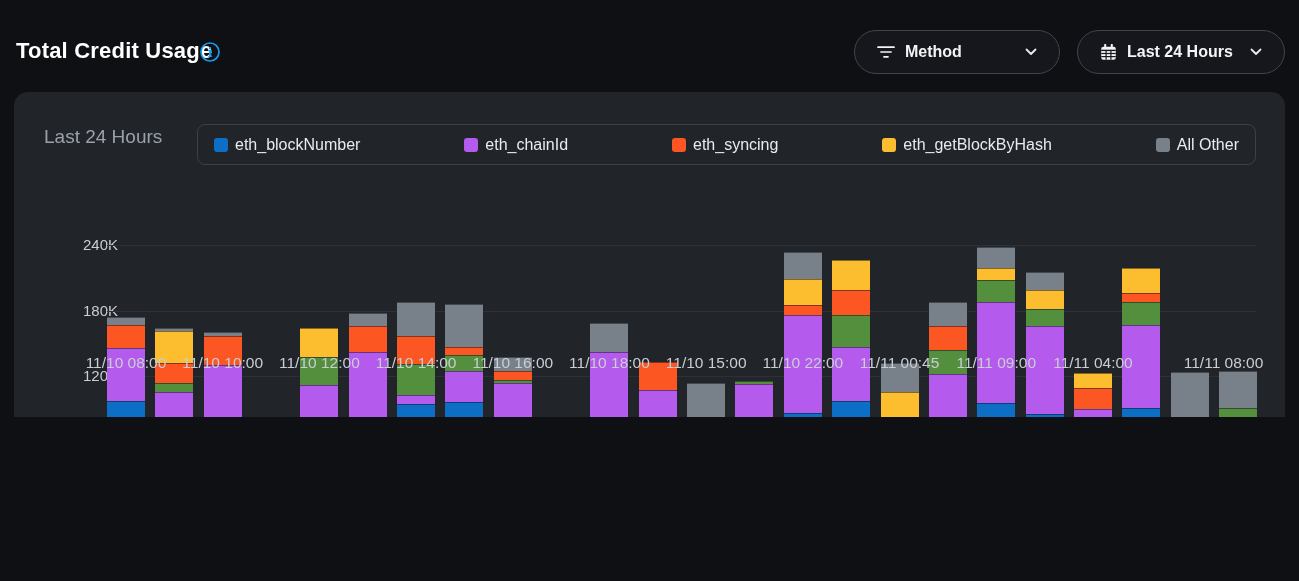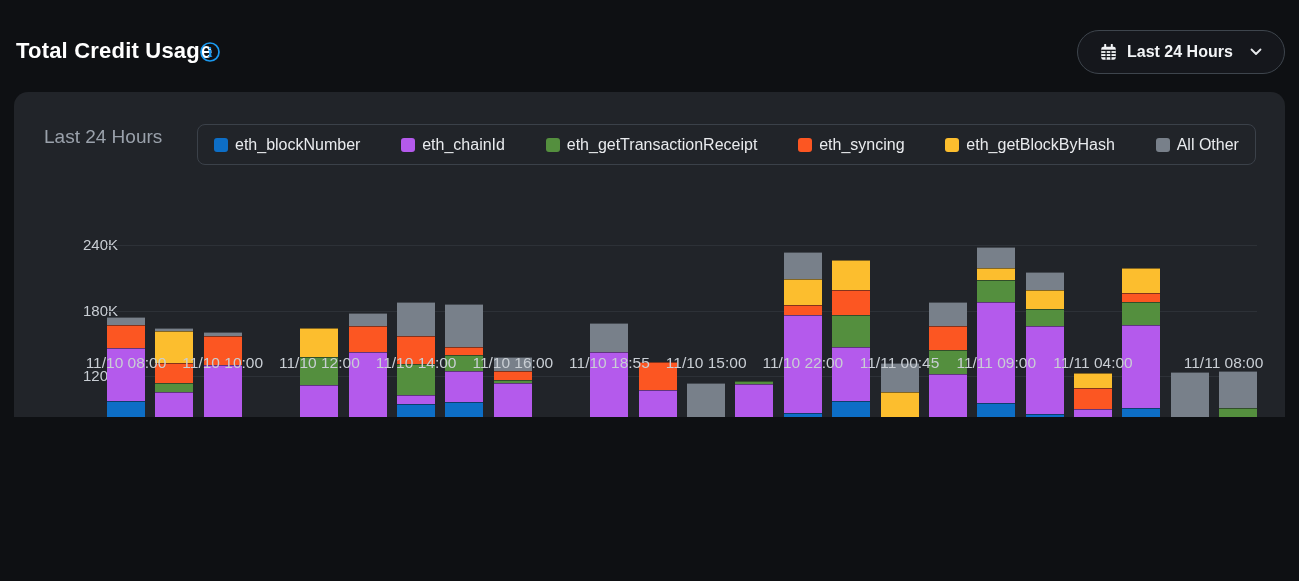--- a/index.html
+++ b/index.html
@@ -68,20 +68,35 @@
 
   <h1 class="page-title">Total Credit Usage</h1>
 
   <span class="info-icon">
     <svg width="22" height="22" viewBox="0 0 22 22">
       <circle cx="11" cy="11" r="9" fill="none" stroke="#1b9af0" stroke-width="1.7"></circle>
       <text x="11" y="15.5" text-anchor="middle" fill="#1b9af0" font-size="12.5" font-weight="600" font-family="DejaVu Serif, serif">i</text>
     </svg>
   </span>
 
+  <button class="pill-btn btn-method">
+    <span>
+      <svg width="18" height="14" viewBox="0 0 18 14">
+        <line x1="1" y1="2.2" x2="17" y2="2.2" stroke="#f2f4f6" stroke-width="1.7" stroke-linecap="round"></line>
+        <line x1="4" y1="7" x2="14" y2="7" stroke="#f2f4f6" stroke-width="1.7" stroke-linecap="round"></line>
+        <line x1="7" y1="11.8" x2="11" y2="11.8" stroke="#f2f4f6" stroke-width="1.7" stroke-linecap="round"></line>
+      </svg>
+    </span>
+    <span class="label">Method</span>
+    <span>
+      <svg width="12" height="8" viewBox="0 0 12 8">
+          <polyline points="1.5,1.5 6,6 10.5,1.5" fill="none" stroke="#e8eaed" stroke-width="1.8" stroke-linecap="round" stroke-linejoin="round"></polyline>
+        </svg>
+    </span>
+  </button>
 
   <button class="pill-btn btn-range">
     <span>
       <svg width="17" height="17" viewBox="0 0 17 17">
         <rect x="1.2" y="2.8" width="14.6" height="13" rx="2.2" fill="#f2f4f6"></rect>
         <line x1="5.2" y1="0.8" x2="5.2" y2="4.4" stroke="#f2f4f6" stroke-width="2" stroke-linecap="round"></line>
         <line x1="11.8" y1="0.8" x2="11.8" y2="4.4" stroke="#f2f4f6" stroke-width="2" stroke-linecap="round"></line>
         <line x1="1.2" y1="6.4" x2="15.8" y2="6.4" stroke="#15171c" stroke-width="1.4"></line>
         <line x1="6.1" y1="6.4" x2="6.1" y2="15.8" stroke="#15171c" stroke-width="1.2"></line>
         <line x1="10.9" y1="6.4" x2="10.9" y2="15.8" stroke="#15171c" stroke-width="1.2"></line>
@@ -101,24 +116,20 @@
     <div class="summary-label">Last 24 Hours</div>
 
     <div class="legend" id="legend">
         <span class="legend-item">
           <span class="legend-swatch" style="background: rgb(13, 110, 198);"></span>
           <span class="legend-label">eth_blockNumber</span>
         </span>
         <span class="legend-item">
           <span class="legend-swatch" style="background: rgb(180, 90, 236);"></span>
           <span class="legend-label">eth_chainId</span>
-        </span>
-        <span class="legend-item">
-          <span class="legend-swatch" style="background: rgb(84, 143, 62);"></span>
-          <span class="legend-label">eth_getTransactionReceipt</span>
         </span>
         <span class="legend-item">
           <span class="legend-swatch" style="background: rgb(252, 86, 34);"></span>
           <span class="legend-label">eth_syncing</span>
         </span>
         <span class="legend-item">
           <span class="legend-swatch" style="background: rgb(252, 190, 46);"></span>
           <span class="legend-label">eth_getBlockByHash</span>
         </span>
         <span class="legend-item">
@@ -293,21 +304,21 @@
             <div class="bar-seg" style="height: 37.1167px; background: rgb(120, 128, 138);"></div>
           </div>
         </div>
     </div>
     <div id="xAxis">
         <div class="x-tick" style="left: 112px;">11/10 08:00</div>
         <div class="x-tick" style="left: 208.696px;">11/10 10:00</div>
         <div class="x-tick" style="left: 305.391px;">11/10 12:00</div>
         <div class="x-tick" style="left: 402.087px;">11/10 14:00</div>
         <div class="x-tick" style="left: 498.783px;">11/10 16:00</div>
-        <div class="x-tick" style="left: 595.478px;">11/10 18:55</div>
+        <div class="x-tick" style="left: 595.478px;">11/10 18:00</div>
         <div class="x-tick" style="left: 692.174px;">11/10 15:00</div>
         <div class="x-tick" style="left: 788.87px;">11/10 22:00</div>
         <div class="x-tick" style="left: 885.565px;">11/11 00:45</div>
         <div class="x-tick" style="left: 982.261px;">11/11 09:00</div>
         <div class="x-tick" style="left: 1078.96px;">11/11 04:00</div>
         <div class="x-tick last" style="left: 1243px;">11/11 08:00</div>
       </div>
   </section>
 </div>
 

